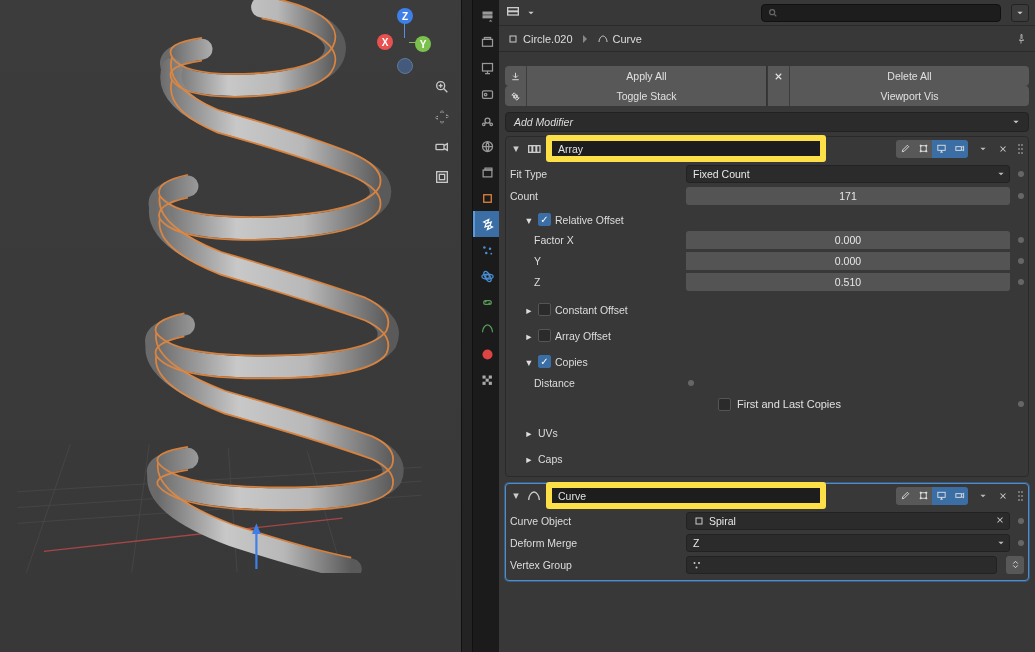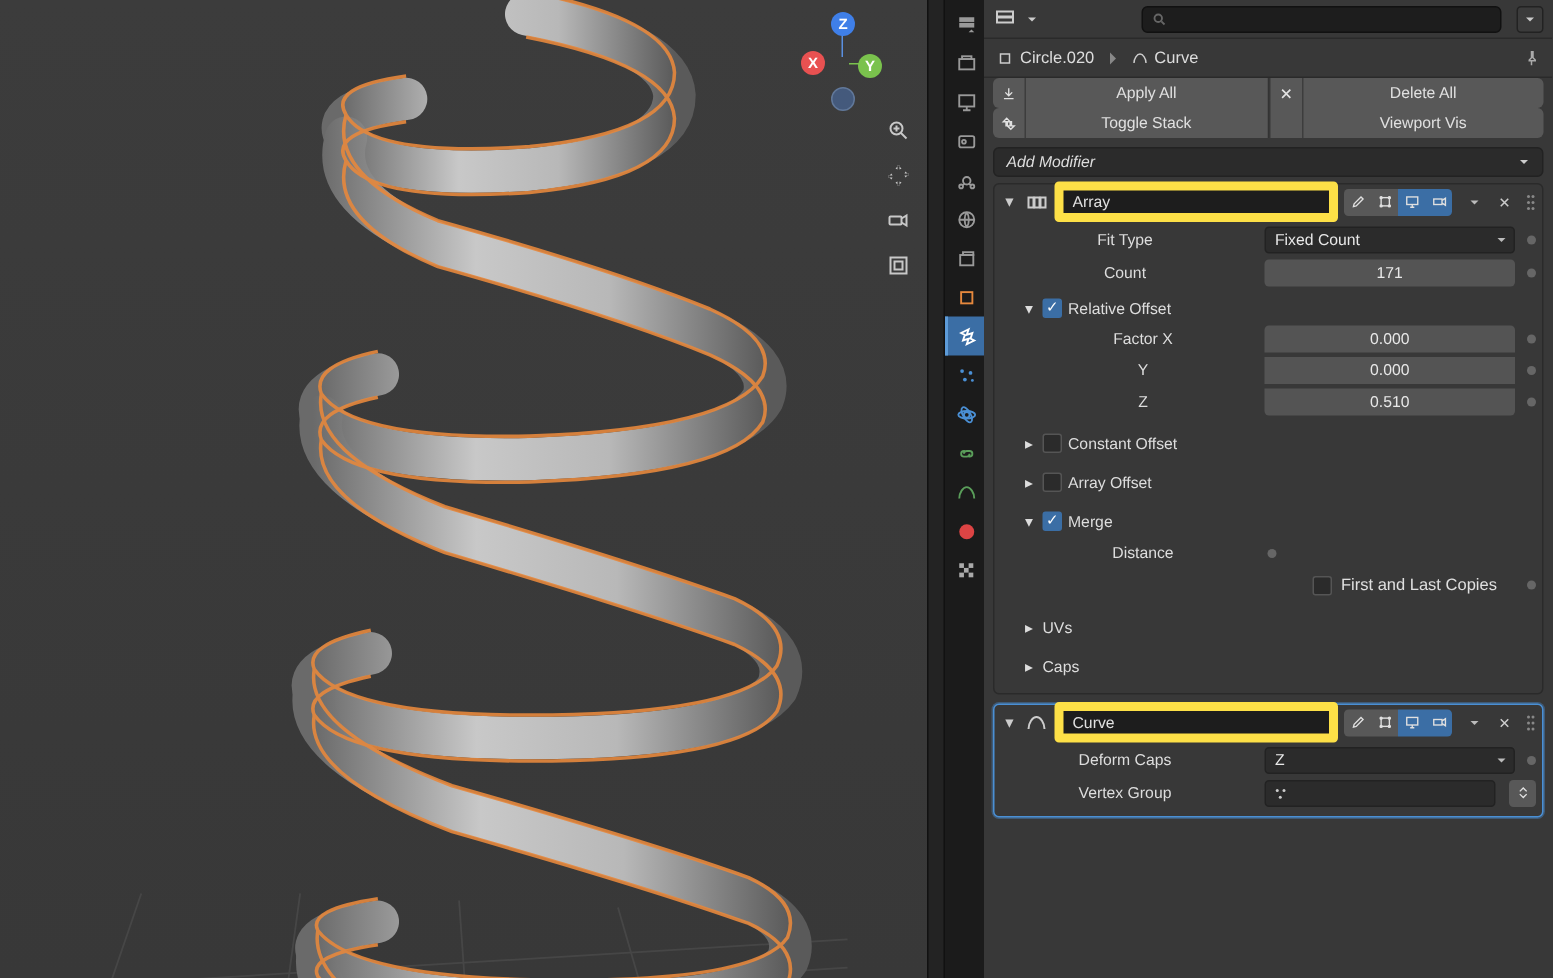--- a/index.html
+++ b/index.html
@@ -32,21 +32,21 @@
   .prop-tab.active { background: #3b6ea5; border-left-color: #5d9bd8; }
   .prop-tab svg { width: 15px; height: 15px; color: #999; }
   .prop-tab.active svg { color: #fff; }
   .prop-tab.orange svg { color: #e6883d; }
   .prop-tab.red svg { color: #d44; }
   .prop-tab.green svg { color: #5a9e5a; }
   .prop-tab.blue svg { color: #4a8fd4; }
   .prop-tab.checker svg { color: #aaa; }
   
   
-  .panel { width: 379px; background: #383838; display: flex; flex-direction: column; overflow-y: auto; }
+  .panel { width: 536px; background: #383838; display: flex; flex-direction: column; overflow-y: auto; }
   .panel-top { display: flex; align-items: center; height: 26px; padding: 0 6px; background: #383838; border-bottom: 1px solid #2a2a2a; gap: 6px; }
   .editor-icon { width: 16px; height: 16px; color: #ccc; }
   .top-dd { width: 8px; height: 12px; color: #ccc; }
   .search-bar { flex: 0 0 240px; margin-left: auto; margin-right: 4px; height: 18px; background: #1d1d1d; border: 1px solid #111; border-radius: 4px; display: flex; align-items: center; padding: 0 6px; color: #666; }
   .search-bar svg { width: 10px; height: 10px; margin-right: 4px; }
   .filter-dd { width: 18px; height: 18px; background: #3b3b3b; border: 1px solid #222; border-radius: 3px; display: flex; align-items: center; justify-content: center; }
   
   .breadcrumb { display: flex; align-items: center; height: 26px; padding: 0 8px; background: #383838; border-bottom: 1px solid #2a2a2a; gap: 6px; font-size: 11px; color: #ddd; }
   .breadcrumb .crumb { display: flex; align-items: center; gap: 4px; }
   .breadcrumb svg { width: 12px; height: 12px; color: #ccc; }
@@ -77,21 +77,21 @@
   .mod-header .toggle:first-child { border-radius: 3px 0 0 3px; }
   .mod-header .toggle:last-child { border-radius: 0 3px 3px 0; }
   .mod-header .toggle svg { width: 11px; height: 11px; color: #e0e0e0; }
   .mod-header .apply-dd { width: 14px; height: 18px; margin-left: 4px; display: flex; align-items: center; justify-content: center; cursor: pointer; color: #bbb; }
   .mod-header .close { width: 14px; height: 18px; margin-left: 2px; display: flex; align-items: center; justify-content: center; cursor: pointer; color: #ccc; }
   .mod-header .grip { width: 10px; color: #888; display: flex; flex-direction: column; gap: 2px; align-items: center; }
   .mod-header .grip span { width: 2px; height: 2px; background: #888; border-radius: 50%; box-shadow: 3px 0 #888; }
   
   .mod-body { padding: 4px 4px 6px 4px; display: flex; flex-direction: column; gap: 3px; }
   .prop-row { display: flex; align-items: center; height: 19px; gap: 6px; }
-  .prop-label { flex: 0 0 170px; text-align: center; font-size: 10.5px; color: #ddd; padding-right: 4px; }
+  .prop-label { flex: 0 0 170px; text-align: left; font-size: 10.5px; color: #ddd; padding-right: 4px; }
   .prop-field { flex: 1; height: 18px; background: #585858; border-radius: 3px; display: flex; align-items: center; justify-content: center; font-size: 10.5px; color: #e8e8e8; position: relative; }
   .prop-field.dark { background: #2b2b2b; border: 1px solid #222; justify-content: flex-start; padding: 0 6px; }
   .prop-field.num { background: #545454; }
   .prop-field .dd { position: absolute; right: 4px; color: #bbb; }
   .prop-field .xclr { position: absolute; right: 4px; color: #ccc; cursor: pointer; }
   .prop-anim { width: 6px; height: 6px; border-radius: 50%; background: #666; flex: 0 0 6px; margin-left: 2px; }
   
   .sub-section { margin: 2px 0 2px 14px; }
   .sub-head { display: flex; align-items: center; gap: 4px; font-size: 10.5px; color: #ddd; height: 19px; cursor: pointer; }
   .sub-head .disclose { width: 10px; text-align: center; }
@@ -341,21 +341,21 @@
       <svg viewBox="0 0 24 24" fill="none" stroke="currentColor" stroke-width="2">
           <path d="M4 18c0-6 4-12 8-12s8 6 8 12"></path>
         </svg>
       <span>Curve</span>
     </div>
     <svg class="pin" width="12" height="12" viewBox="0 0 24 24" fill="none" stroke="#aaa" stroke-width="2">
         <path d="M12 3v8l-3 3v1h8v-1l-3-3V3zM12 15v6"></path>
       </svg>
   </div>
 
-  <div class="btn-row" style="margin-top:0">
+  <div class="btn-row" style="margin-top:14px">
     <div class="btn-half">
       <span class="btn-cell-icon">
           <svg viewBox="0 0 24 24" fill="none" stroke="currentColor" stroke-width="2">
             <path d="M12 4v10M7 10l5 5 5-5M5 19h14"></path>
           </svg>
         </span>
       <span class="btn-cell-label">Apply All</span>
     </div>
     <div class="btn-half">
       <span class="btn-cell-icon">
@@ -502,21 +502,21 @@
         <div class="sub-head">
           <span class="disclose">▸</span>
           <span class="chk"></span>
           <span>Array Offset</span>
         </div>
       </div>
       <div class="sub-section">
         <div class="sub-head">
           <span class="disclose">▾</span>
           <span class="chk on"></span>
-          <span>Merge</span>
+          <span>Copies</span>
         </div>
         <div class="sub-body">
           <div class="prop-row">
             <div class="prop-label">Distance</div>
             <div class="prop-anim"></div>
           </div>
           <div class="check-inline">
             <span class="chk"></span>
             <span>First and Last Copies</span>
             <div class="prop-anim" style="margin-left:auto"></div>
@@ -585,21 +585,34 @@
           </svg>
         </span>
       <span class="grip">
           <span></span>
           <span></span>
           <span></span>
         </span>
     </div>
     <div class="mod-body">
       <div class="prop-row">
-        <div class="prop-label">Deform Caps</div>
+        <div class="prop-label">Curve Object</div>
+        <div class="prop-field dark">
+          <svg class="obj-icon" viewBox="0 0 24 24" fill="none" stroke="currentColor" stroke-width="2">
+              <rect x="6" y="6" width="12" height="12"></rect>
+            </svg>
+          <span>Spiral</span>
+          <span class="xclr"><svg width="10" height="10" viewBox="0 0 24 24" fill="none" stroke="currentColor" stroke-width="2.5">
+                <path d="M6 6l12 12M18 6L6 18"></path>
+              </svg></span>
+        </div>
+        <div class="prop-anim"></div>
+      </div>
+      <div class="prop-row">
+        <div class="prop-label">Deform Merge</div>
         <div class="prop-field dark">
             <span>Z</span>
             <svg class="dd" width="8" height="8" viewBox="0 0 12 12" fill="#bbb">
               <path d="M2 4l4 4 4-4z"></path>
             </svg>
           </div>
         <div class="prop-anim"></div>
       </div>
       <div class="prop-row">
         <div class="prop-label">Vertex Group</div>

